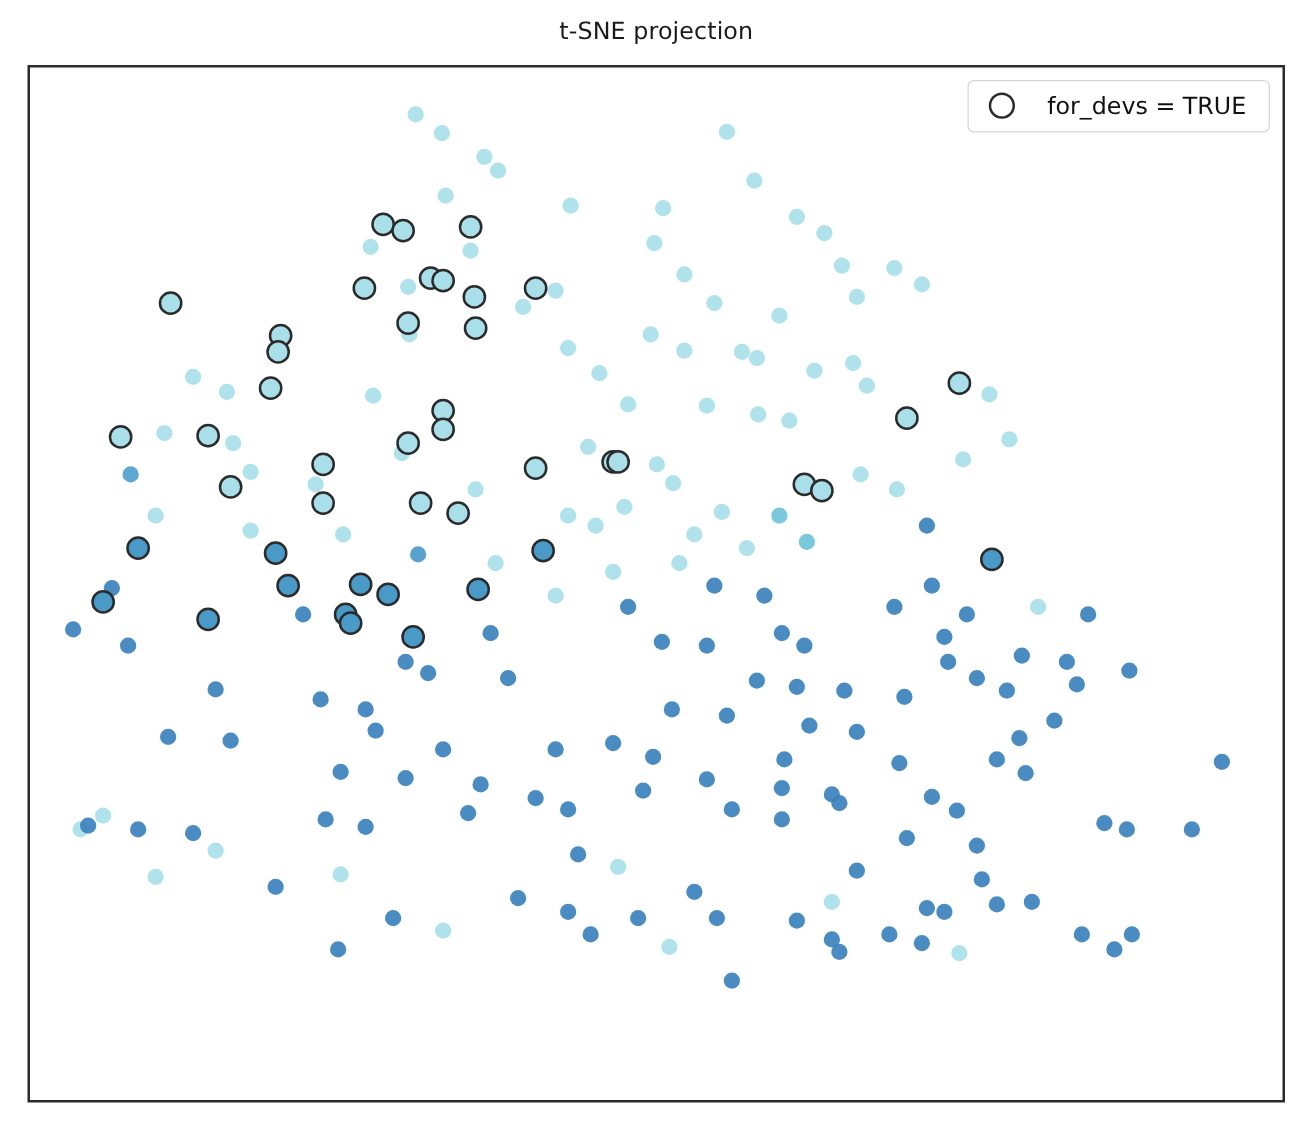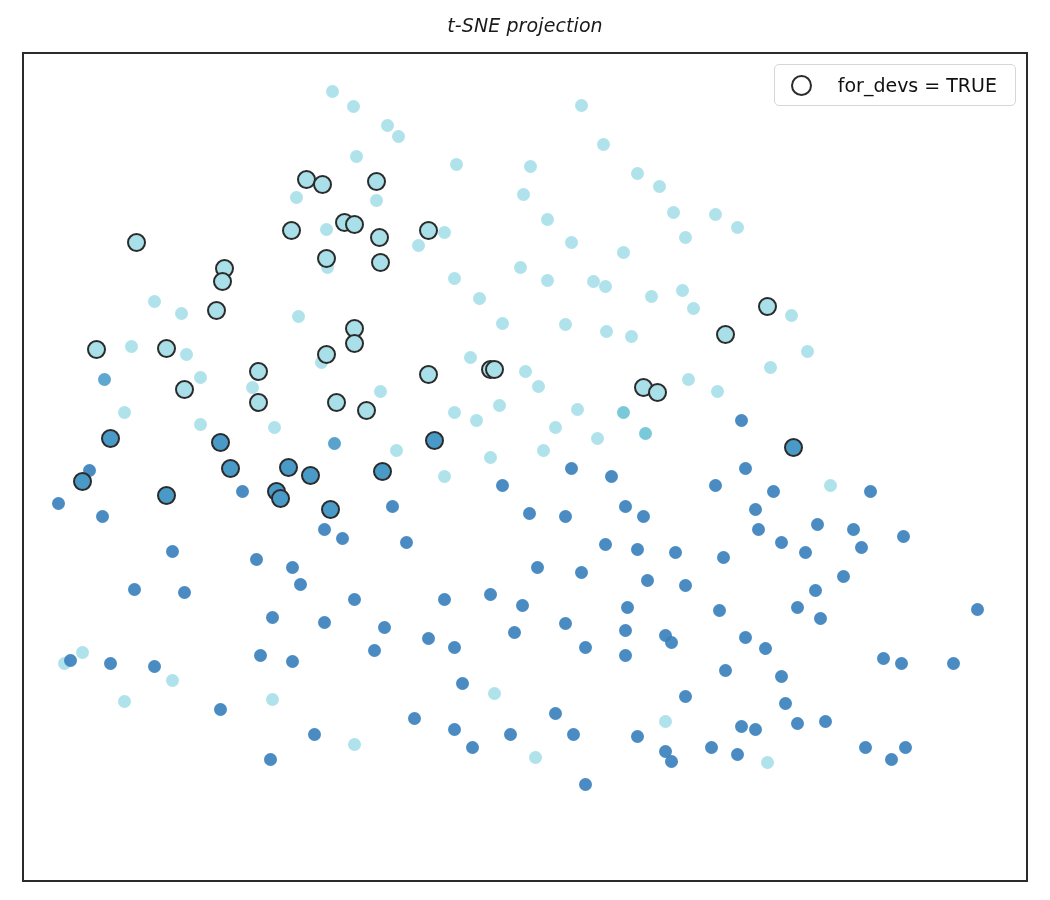--- a/index.html
+++ b/index.html
@@ -1,32 +1,32 @@
 <!DOCTYPE html>
 <html><head>
 <meta charset="utf-8">
 <style>
   html,body{margin:0;padding:0;background:#ffffff;}
   body{width:1050px;height:900px;font-family:"DejaVu Sans","Liberation Sans",sans-serif;overflow:hidden;}
   #figure{position:relative;width:1050px;height:900px;background:#ffffff;}
   #plot-title{
     position:absolute;left:0;top:14px;width:1050px;text-align:center;
-    font-size:19px;color:#1a1a1a;letter-spacing:.1px;font-style:italic;
+    font-size:19px;color:#1a1a1a;letter-spacing:.1px;
   }
   #axes{
     position:absolute;left:22px;top:52px;width:1006px;height:830px;
     border:2.1px solid #2b2b2b;box-sizing:border-box;background:#ffffff;
   }
   #points{position:absolute;left:0;top:0;width:100%;height:100%;overflow:hidden;}
   .pt{position:absolute;border-radius:50%;box-sizing:border-box;}
   .pt.plain{opacity:.92;}
   .pt.hl{border:2.1px solid #2b2b2b;}
   #legend{
     position:absolute;right:10px;top:10px;
-    display:flex;align-items:center;gap:26px;
+    display:flex;align-items:flex-start;gap:26px;
     padding:9px 18px 9px 16px;
     background:#ffffff;border:1.2px solid #d6d6d6;border-radius:5px;
   }
   #legend-marker{
     width:17px;height:17px;border-radius:50%;
     border:2.1px solid #2b2b2b;background:transparent;flex:0 0 auto;
   }
   #legend-label{font-size:19px;color:#111;white-space:nowrap;}
 </style>
 </head>

